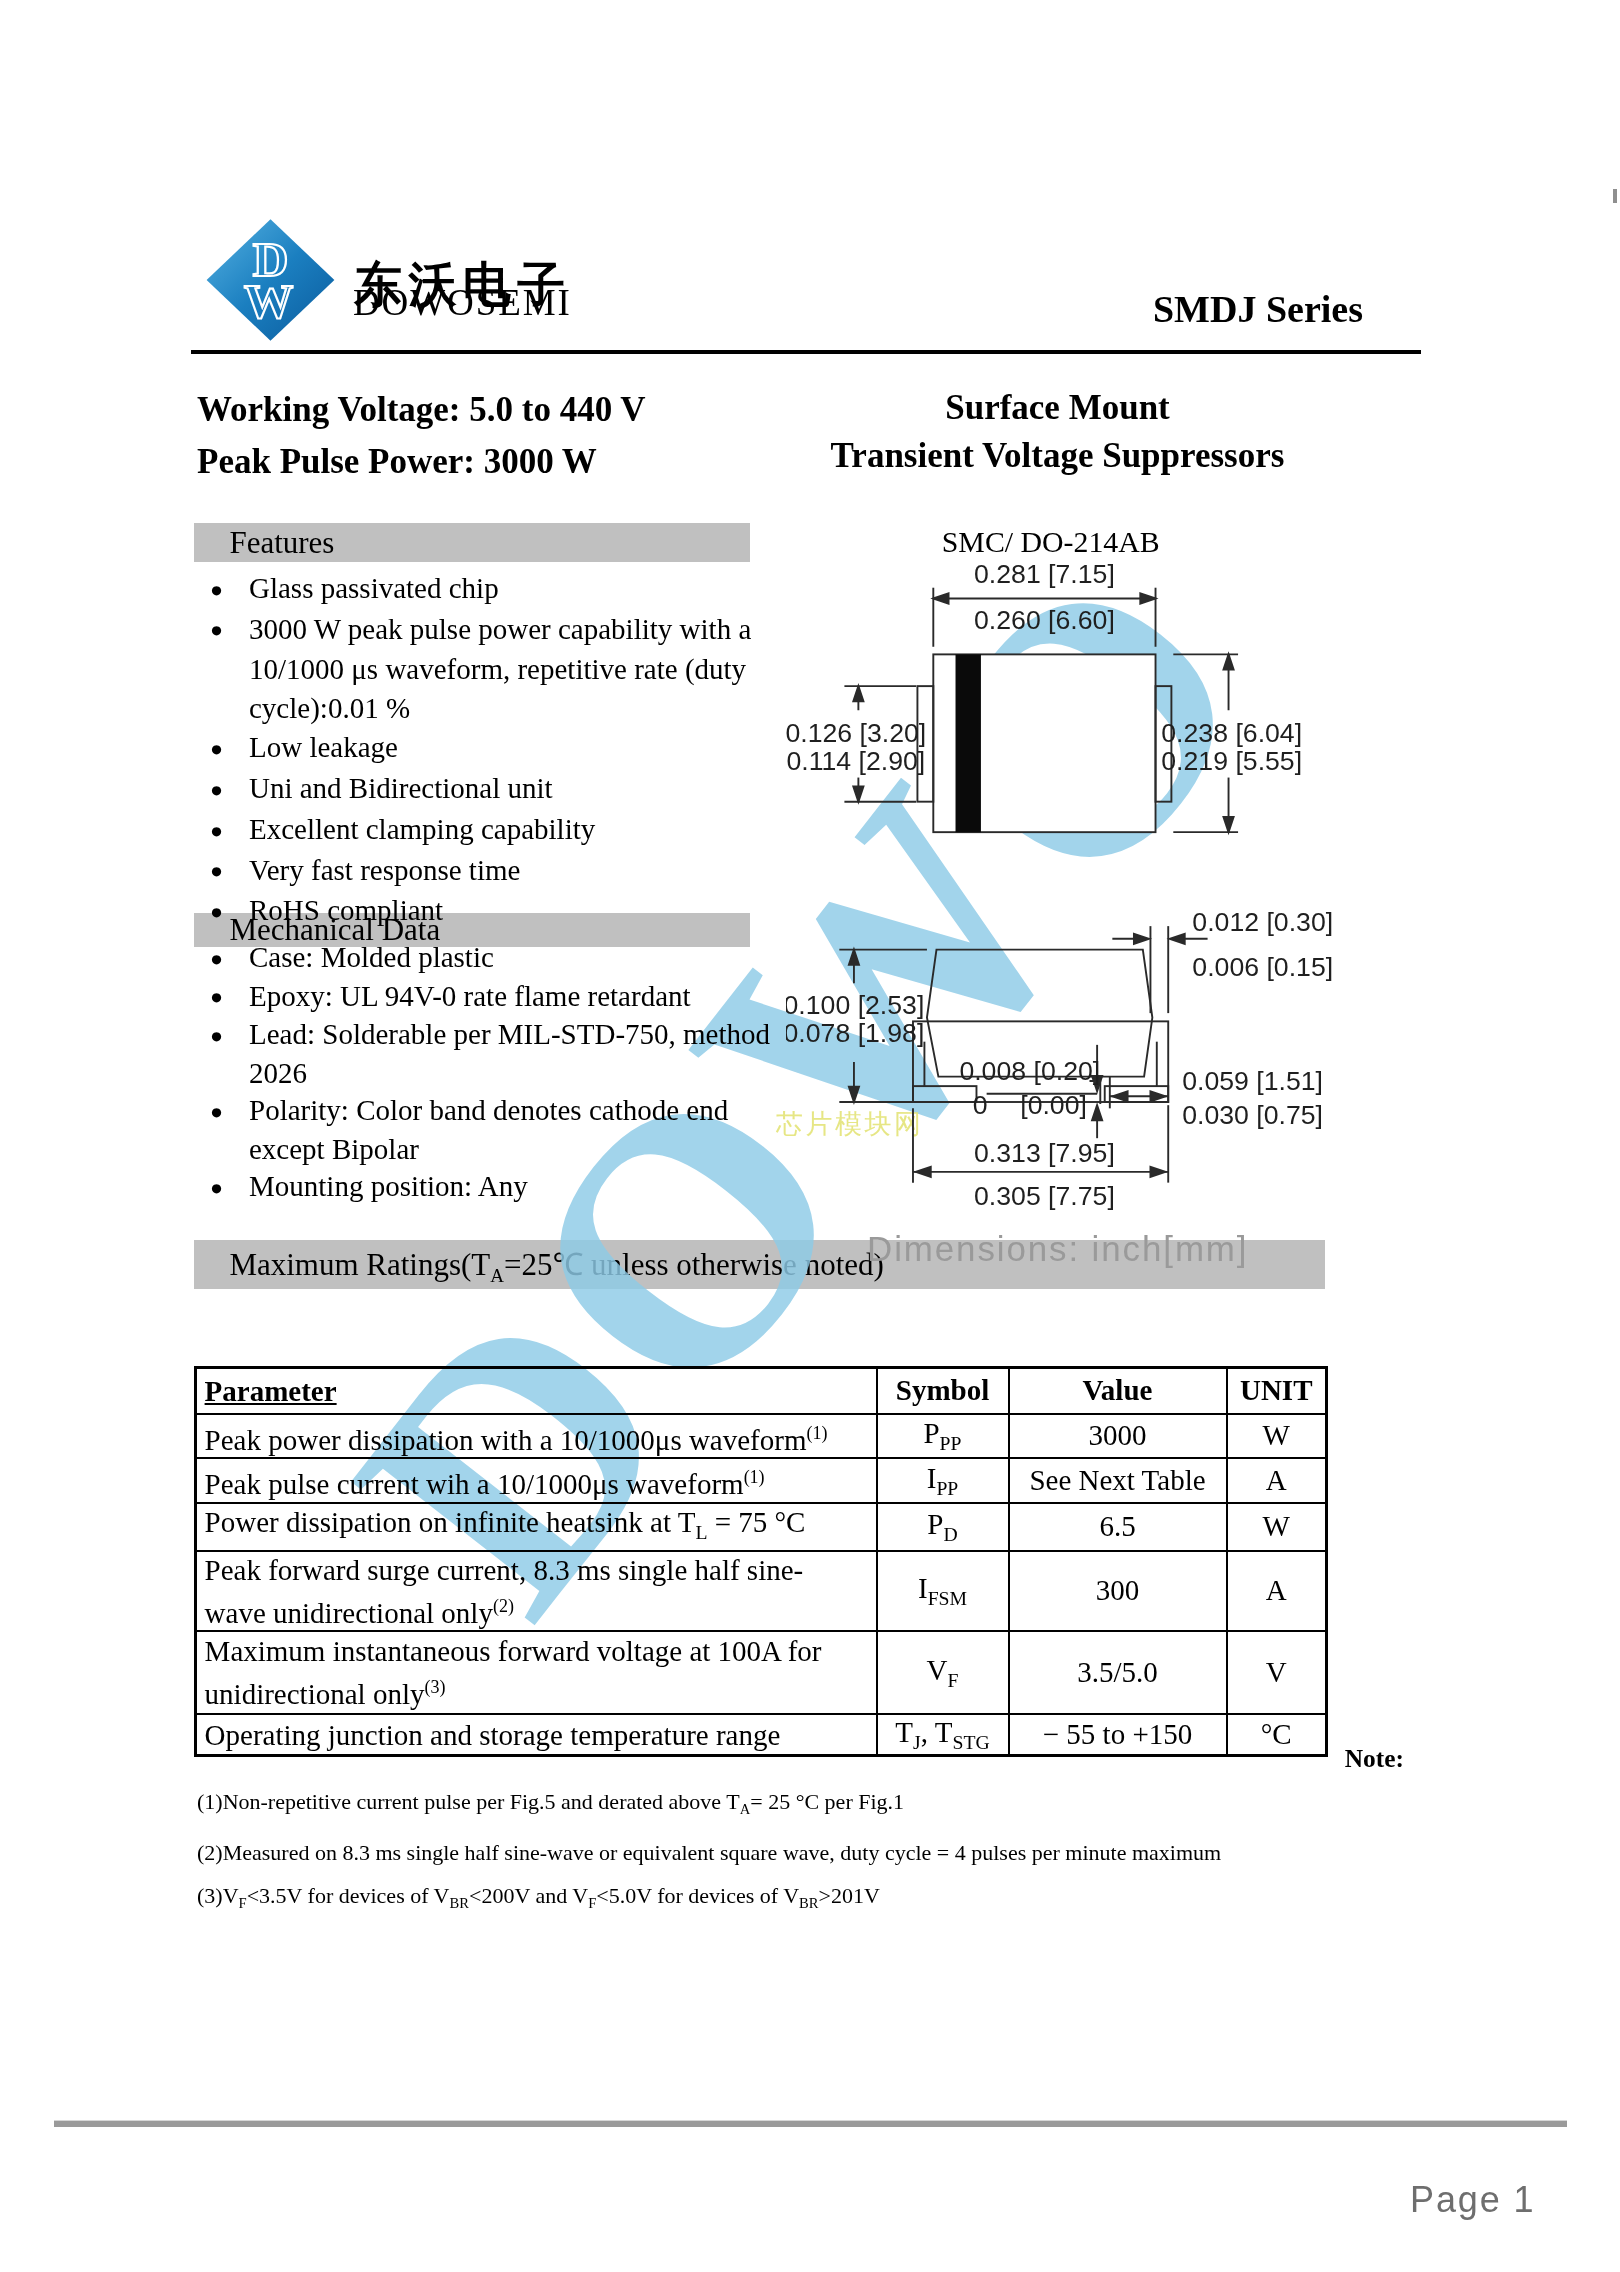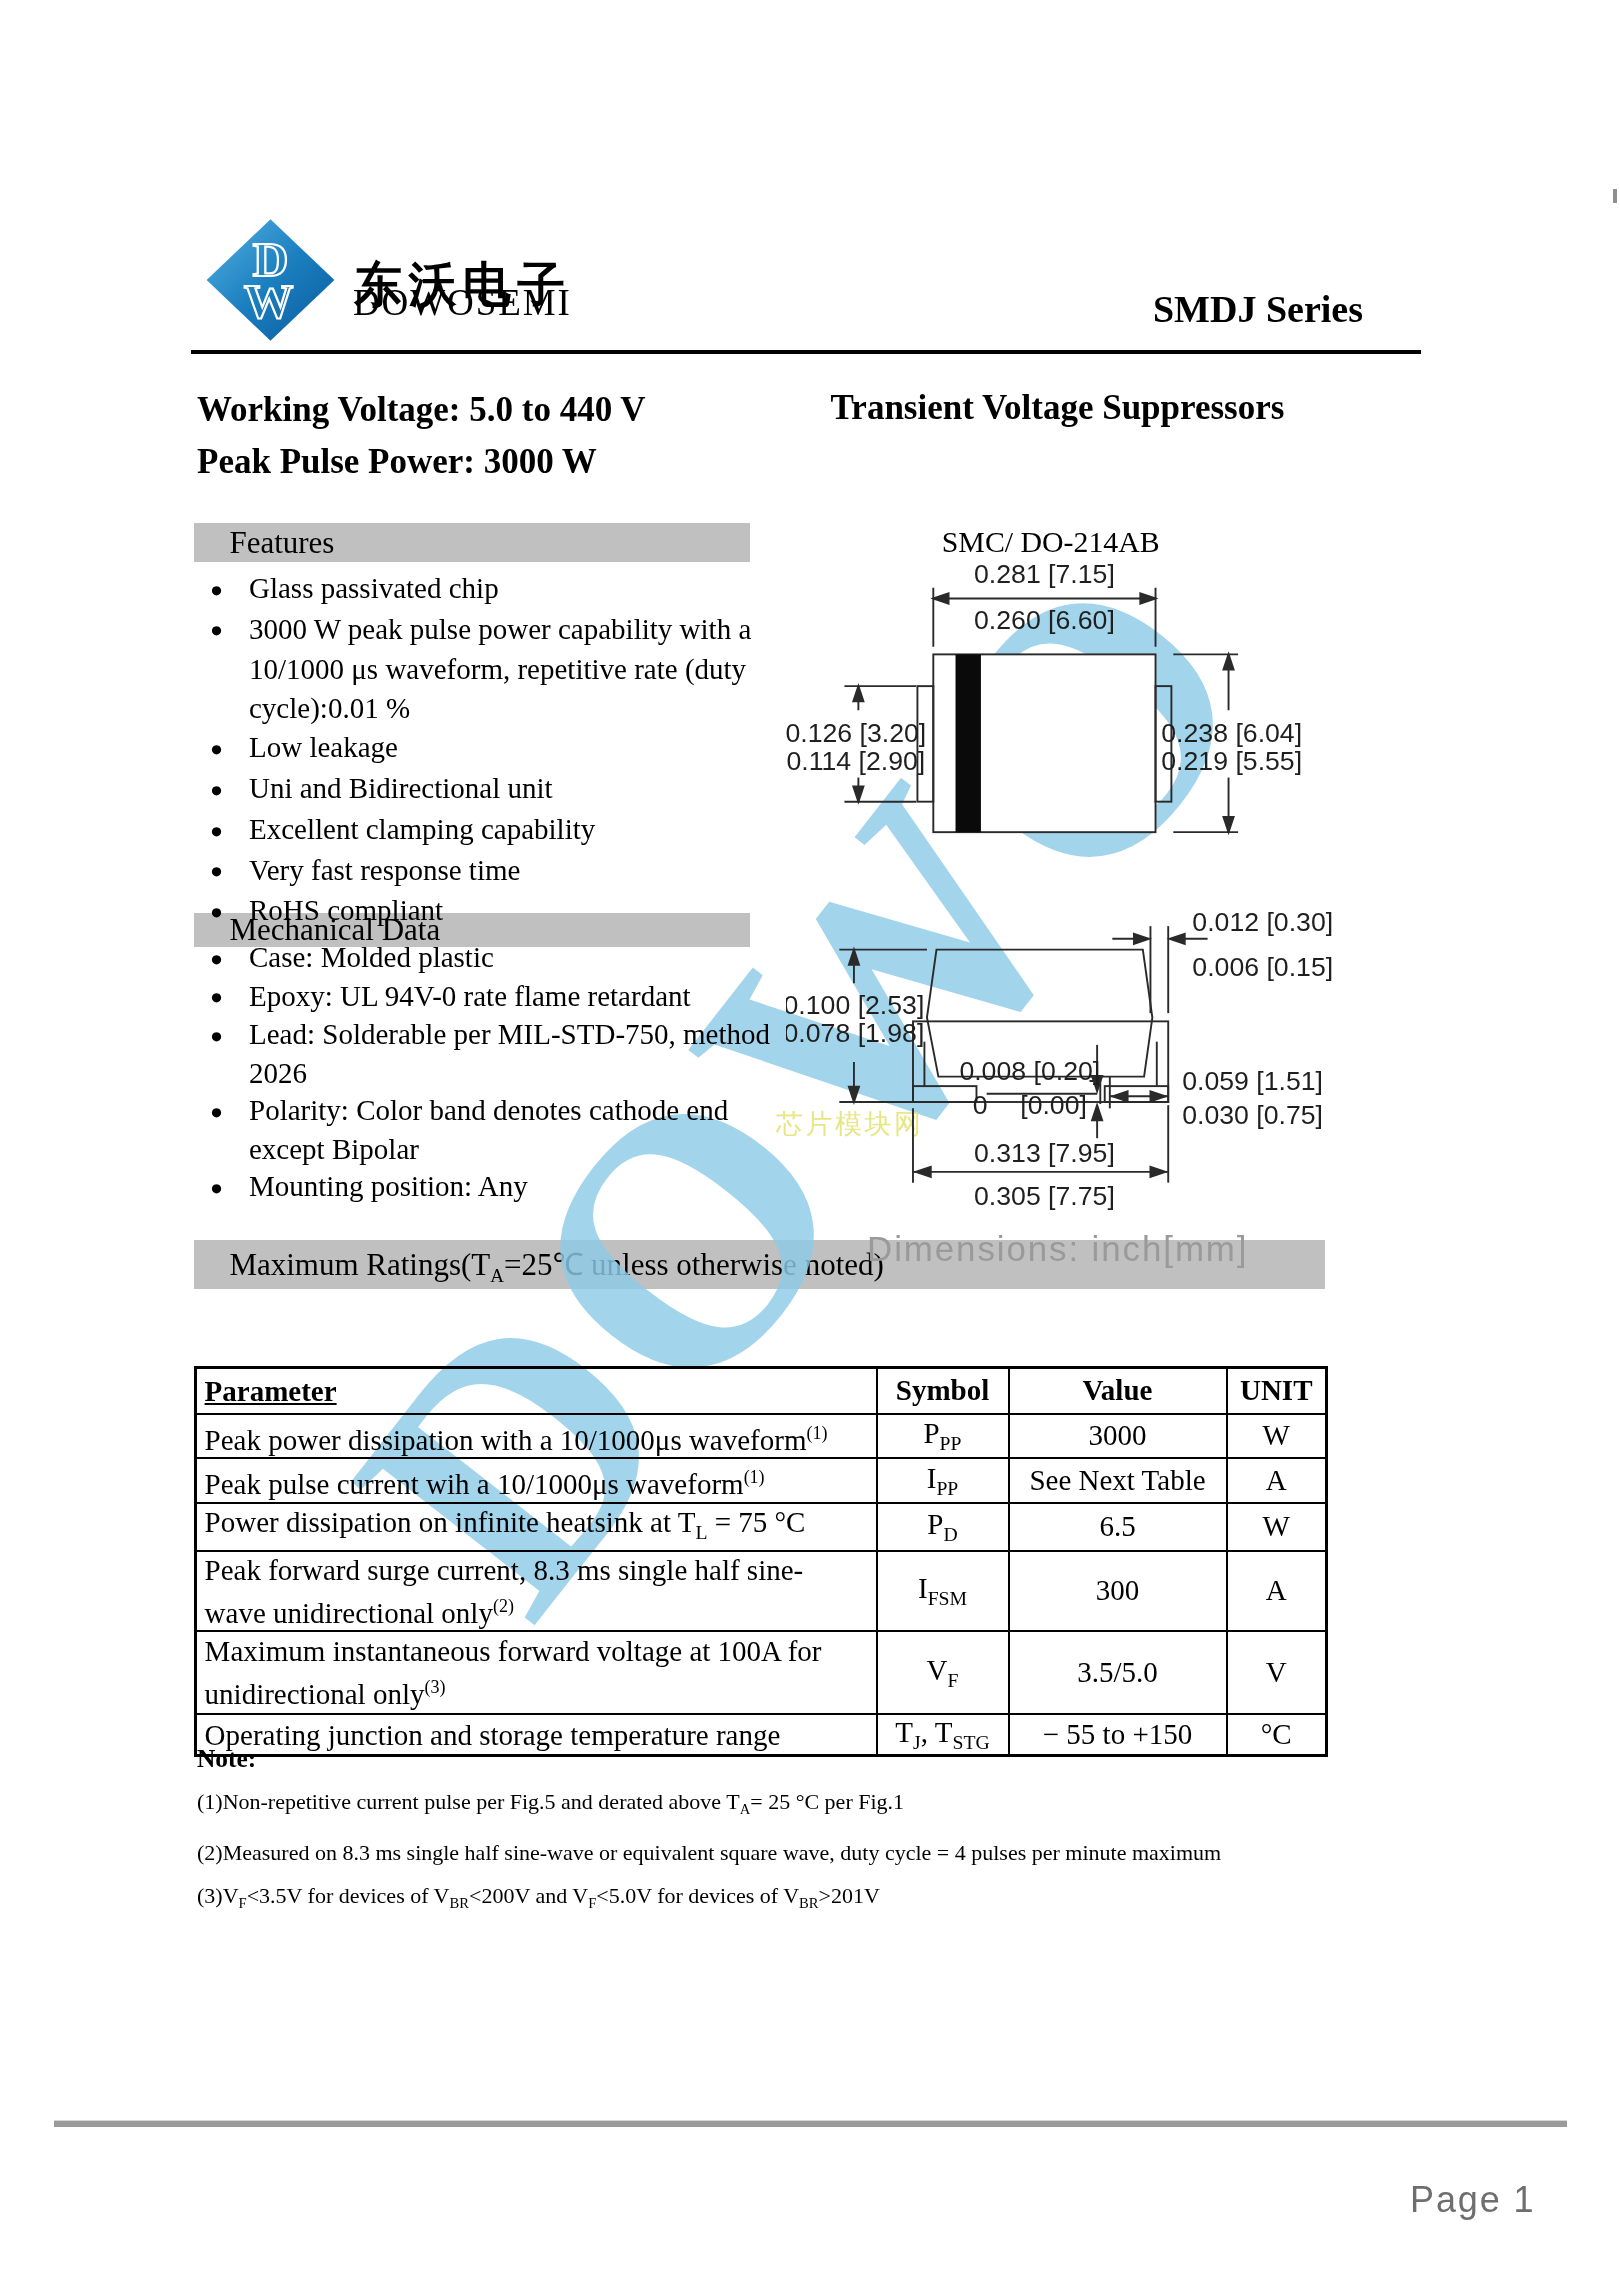--- a/index.html
+++ b/index.html
@@ -50,21 +50,21 @@
   .col-val{width:218px;}
   .col-unit{width:100px;}
   .param-cell{text-align:left;padding-left:7.6px !important;font-size:29px;line-height:36px;}
   .center{text-align:center;}
   sub{font-size:19px;}
   sup{font-size:18px;}
   #ratings-table sub{font-size:19.7px;}
   .th-param{text-decoration:underline;}
   
   #notes{left:197px;top:1744px;width:1207px;}
-  #note-title{font-size:25.4px;font-weight:bold;margin-bottom:9px;}
+  #note-title{font-size:25.4px;font-weight:bold;margin-bottom:9px;text-align:right;}
   .note-line{font-size:22px;margin-top:15.2px;line-height:28px;}
   .note-line sub{font-size:14.6px;}
   
   #footer-band{left:54px;top:2120px;width:1513px;height:6.4px;background:#9a9a9a;border-top:1.9px solid #d6d6d6;}
   #page-num{left:1410px;top:2179px;font-family:"Liberation Sans",sans-serif;font-size:36px;color:#6e6e6e;letter-spacing:1.9px;}
   
   .dim{font-family:"Liberation Sans",sans-serif;font-size:42px;fill:#1f1f1f;}
   .pkg-title{font-family:"Liberation Serif",serif;font-size:47px;fill:#000;}
   .dims-note{font-family:"Liberation Sans",sans-serif;font-size:55px;fill:#9a9a9a;letter-spacing:3px;}
 </style>
@@ -92,20 +92,21 @@
   <div class="abs content" id="brand-en">DOWOSEMI</div>
   <div class="abs content" id="series-title">SMDJ Series</div>
   <div class="abs content" id="head-rule"></div>
   <div class="abs content" id="corner-tick"></div>
 
   <div class="abs content" id="subtitle-left">
     <div>Working Voltage: 5.0 to 440 V</div>
     <div>Peak Pulse Power: 3000 W</div>
   </div>
   <div class="abs content" id="subtitle-right">
+    <div>Surface Mount</div>
     <div>Transient Voltage Suppressors</div>
   </div>
 
   <div class="abs bar" id="features-bar">
     <div class="bar-title">Features</div>
   </div>
   <div class="abs content blist" id="features-list">
     <div class="bline"><span class="bullet">●</span><span>Glass passivated chip</span></div>
     <div class="bline"><span class="bullet">●</span><span>3000 W peak pulse power capability with a</span></div>
     <div class="cont"><span>10/1000 μs waveform, repetitive rate (duty</span></div>

